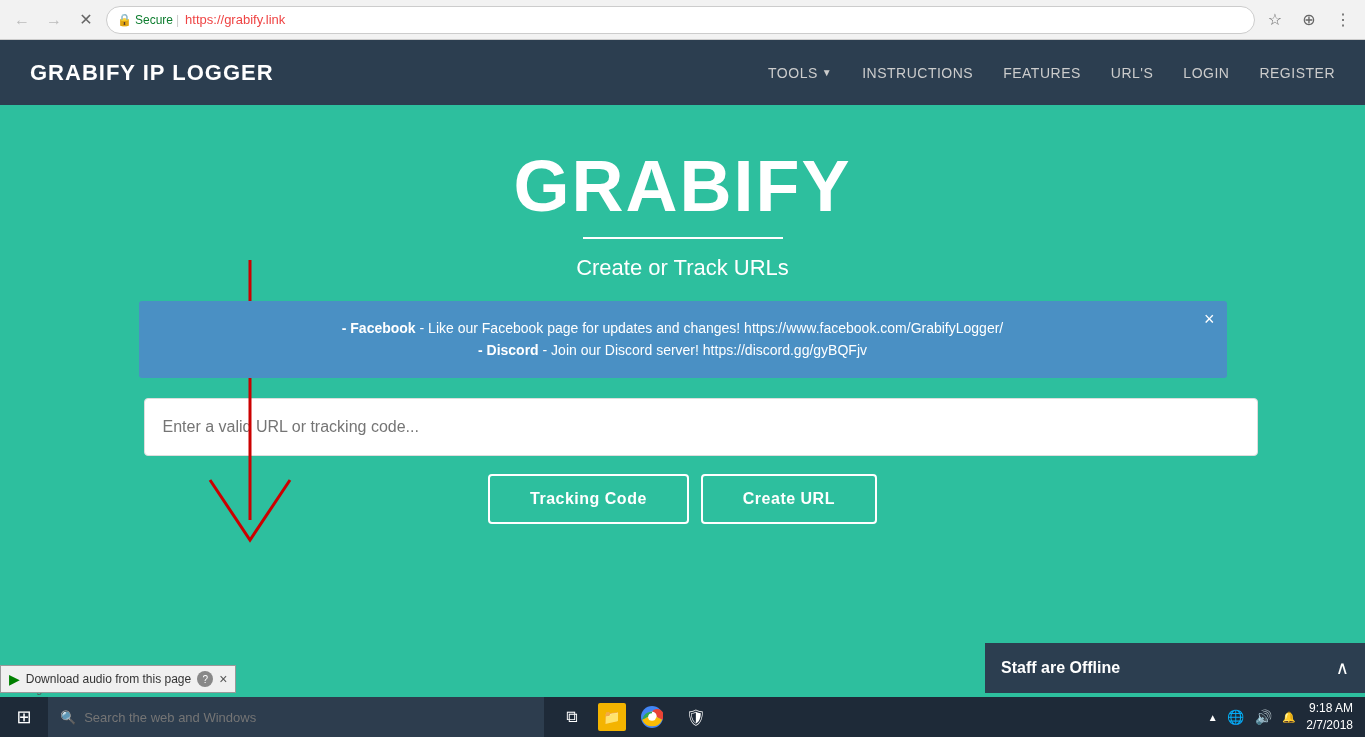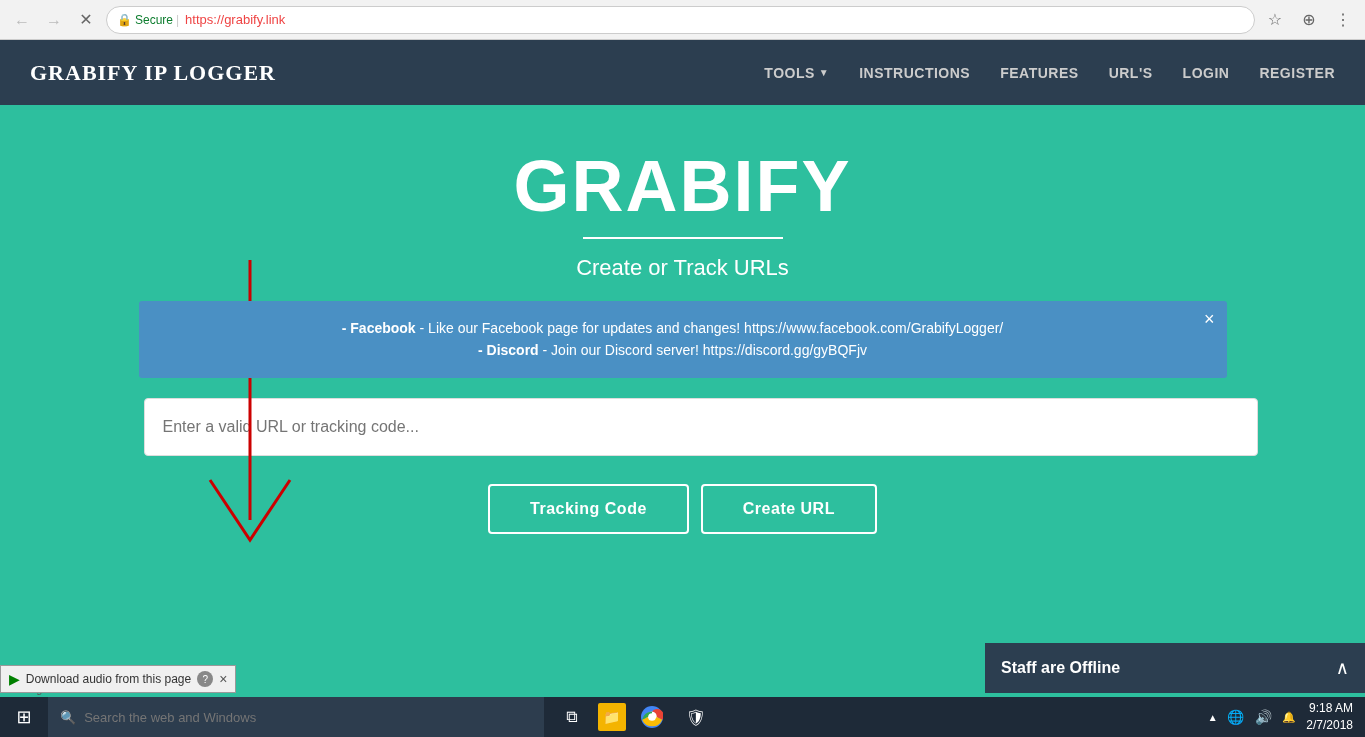--- a/index.html
+++ b/index.html
@@ -84,32 +84,31 @@
       display: flex;
       align-items: center;
       padding: 0 30px;
       justify-content: space-between;
     }
     .navbar-brand {
       color: white;
       font-size: 22px;
       font-weight: bold;
       letter-spacing: 1px;
-      font-family: Liberation Serif, serif;
     }
     .navbar-nav {
       display: flex;
       align-items: center;
       gap: 30px;
     }
     .nav-link {
       color: #ccc;
       text-decoration: none;
       font-size: 14px;
-      font-weight: bold;
+      font-weight: normal;
       letter-spacing: 0.5px;
       cursor: pointer;
     }
     .nav-link-tools {
       display: flex;
       align-items: center;
       gap: 4px;
     }
     .dropdown-arrow { font-size: 10px; color: #ccc; }
 
@@ -168,21 +167,21 @@
       font-size: 18px;
       cursor: pointer;
       background: none;
       border: none;
     }
 
     
     .input-wrapper {
       width: 1150px;
       max-width: 95%;
-      margin-bottom: 28px;
+      margin-bottom: 18px;
       padding-left: 36px;
     }
     .url-input {
       width: 100%;
       height: 58px;
       border: 1px solid #ddd;
       border-radius: 4px;
       padding: 0 18px;
       font-size: 16px;
       color: #999;

